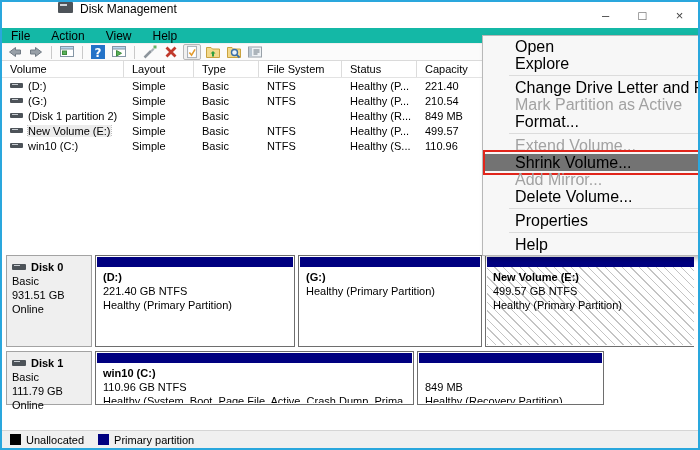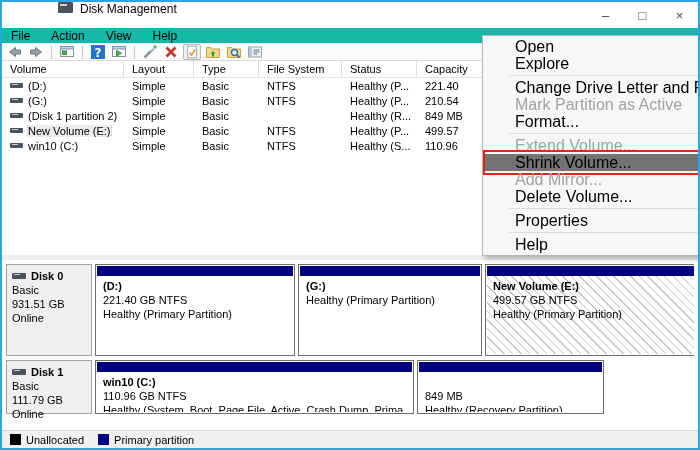--- a/index.html
+++ b/index.html
@@ -46,21 +46,21 @@
   .vol-cell { display:flex; align-items:center; }
   .drive-ico { display:inline-block; width:13px; height:5px; background:#4d5359;
     border-radius:1px; position:relative; margin-right:5px; flex:none; }
   .drive-ico::after { content:""; position:absolute; left:2px; top:1px; width:6px; height:1px; background:#c8cdd2; }
   .vol-name.sel { background:#ececec; outline:1px dotted #bdbdbd; }
 
   
   .splitter { position:absolute; left:0; right:0; top:253px; height:5px; background:#ededed; }
 
   
-  .disk-panel { position:absolute; left:0; right:0; top:258px; height:170px; background:#fff; }
+  .disk-panel { position:absolute; left:0; right:0; top:249px; height:170px; background:#fff; }
   .disk-row { position:absolute; left:4px; right:4px; display:flex; }
   .disk-label { width:86px; flex:none; background:#efefef; border:1px solid #a3a3a3;
     padding:4px 5px; line-height:14px; font-size:11px; }
   .disk-label .dname { display:flex; align-items:center; font-weight:bold; }
   .disk-label .drive-ico { width:14px; height:6px; }
   .partitions { flex:1; display:flex; gap:3px; margin-left:3px; overflow:hidden; }
   .partition { flex:none; border:1px solid #6e6e6e; background:#fff; display:flex; flex-direction:column; padding:1px; }
   .part-strip { height:10px; background:#000080; flex:none; }
   .part-body { flex:1; padding:3px 6px; line-height:14px; font-size:11px; overflow:hidden; }
   .part-body .pname { font-weight:bold; white-space:nowrap; height:14px; }

